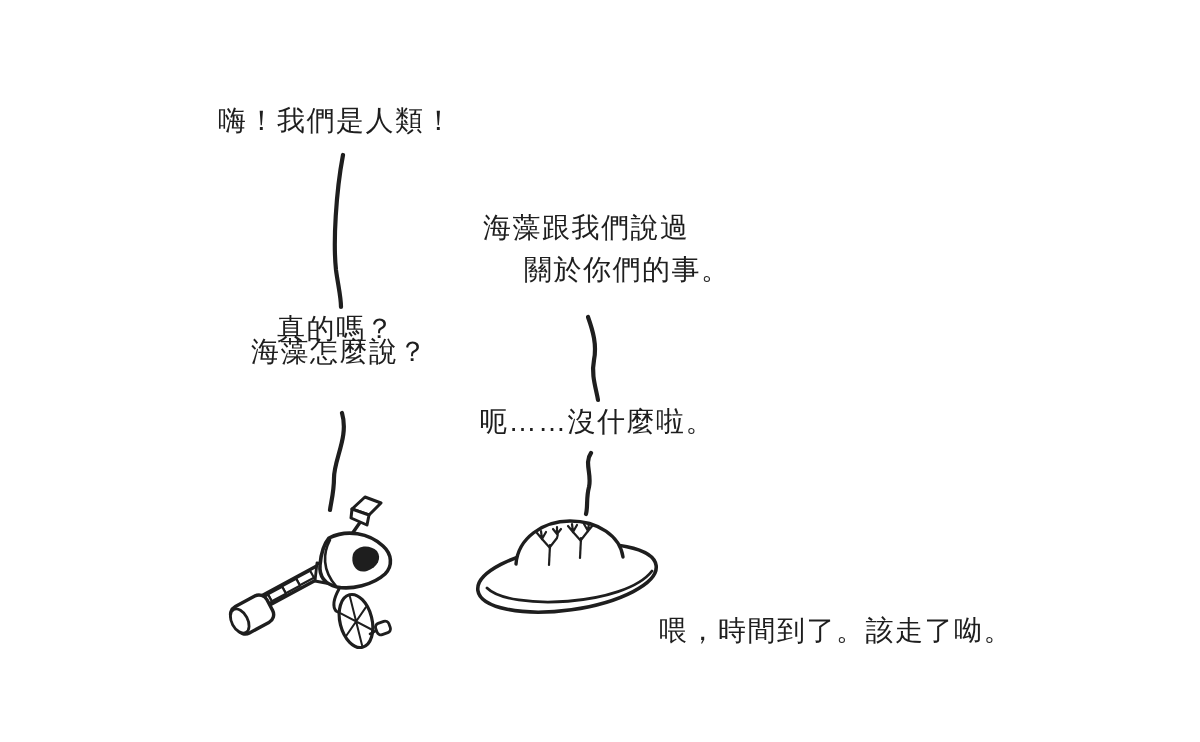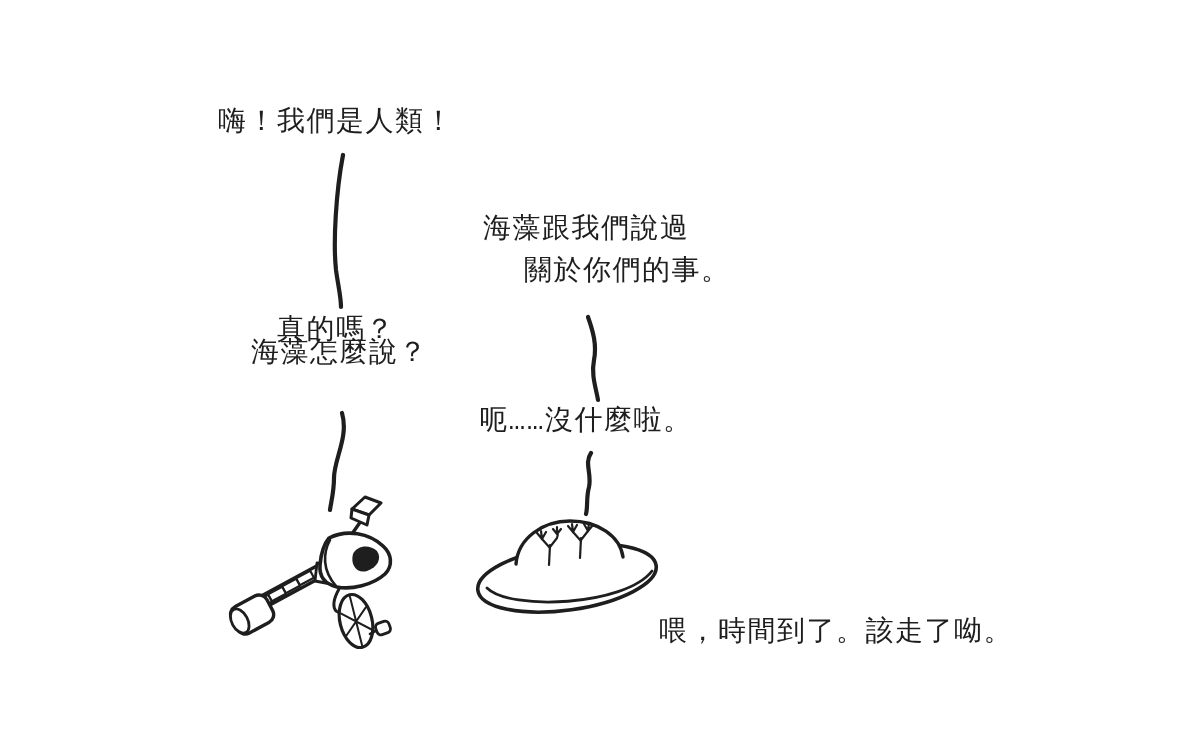--- a/index.html
+++ b/index.html
@@ -26,21 +26,21 @@
 <div class="stage">
 
   <div class="dialogue" style="left:218px; top:104px;">嗨！我們是人類！</div>
 
   <div class="dialogue" style="left:483px; top:211px;">海藻跟我們說過</div>
   <div class="dialogue" style="left:484px; top:253px;margin-left:40px;">關於你們的事。</div>
 
   <div class="dialogue" style="left:277px; top:312px;">真的嗎？</div>
   <div class="dialogue" style="left:251px; top:335px;">海藻怎麼說？</div>
 
-  <div class="dialogue" style="left:479px; top:405px;font-family:Liberation Mono, monospace;">呃……沒什麼啦。</div>
+  <div class="dialogue" style="left:479px; top:405px;">呃……沒什麼啦。</div>
 
   <div class="dialogue" style="left:659px; top:614px;">喂，時間到了。該走了呦。</div>
 
   <svg class="art" viewBox="0 0 1200 742">
 
     <g>
       <path class="stroke" stroke-width="4.2" d="M343,155 C336,192 333,242 336,270 C338,285 341,297 341,307"></path>
       <path class="stroke" stroke-width="4.2" d="M342,413 C349,437 334,459 334,478 C334,492 331,502 330,510"></path>
       <path class="stroke" stroke-width="4.2" d="M588,317 C593,331 597,345 594,360 C591,375 596,388 598,400"></path>
       <path class="stroke" stroke-width="4.2" d="M591,453 C584,463 592,474 589,487 C586,498 588,507 586,514"></path>

